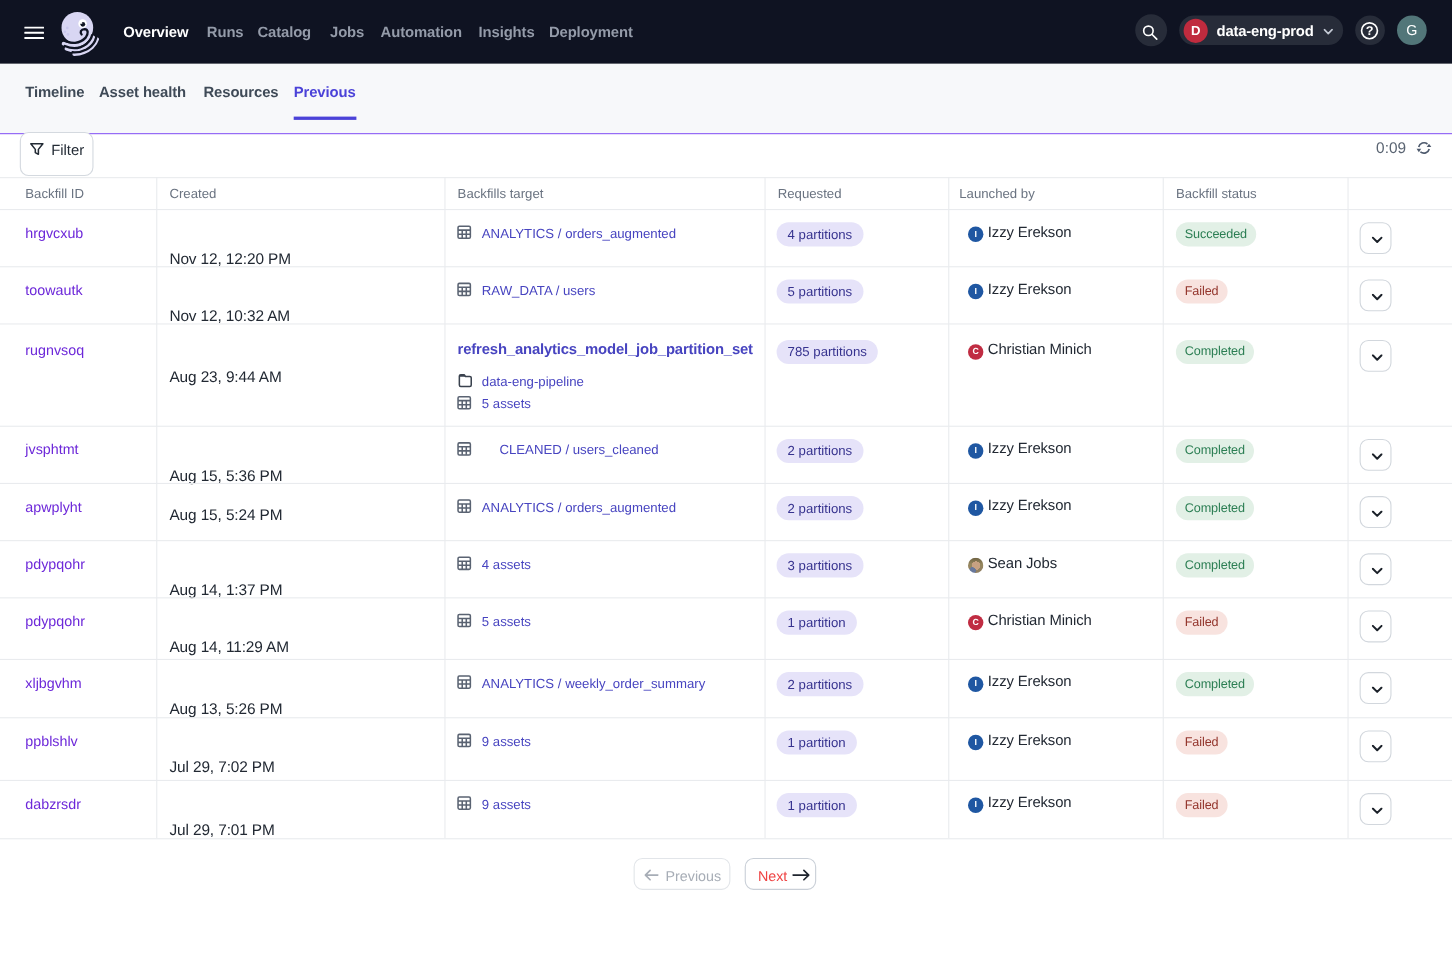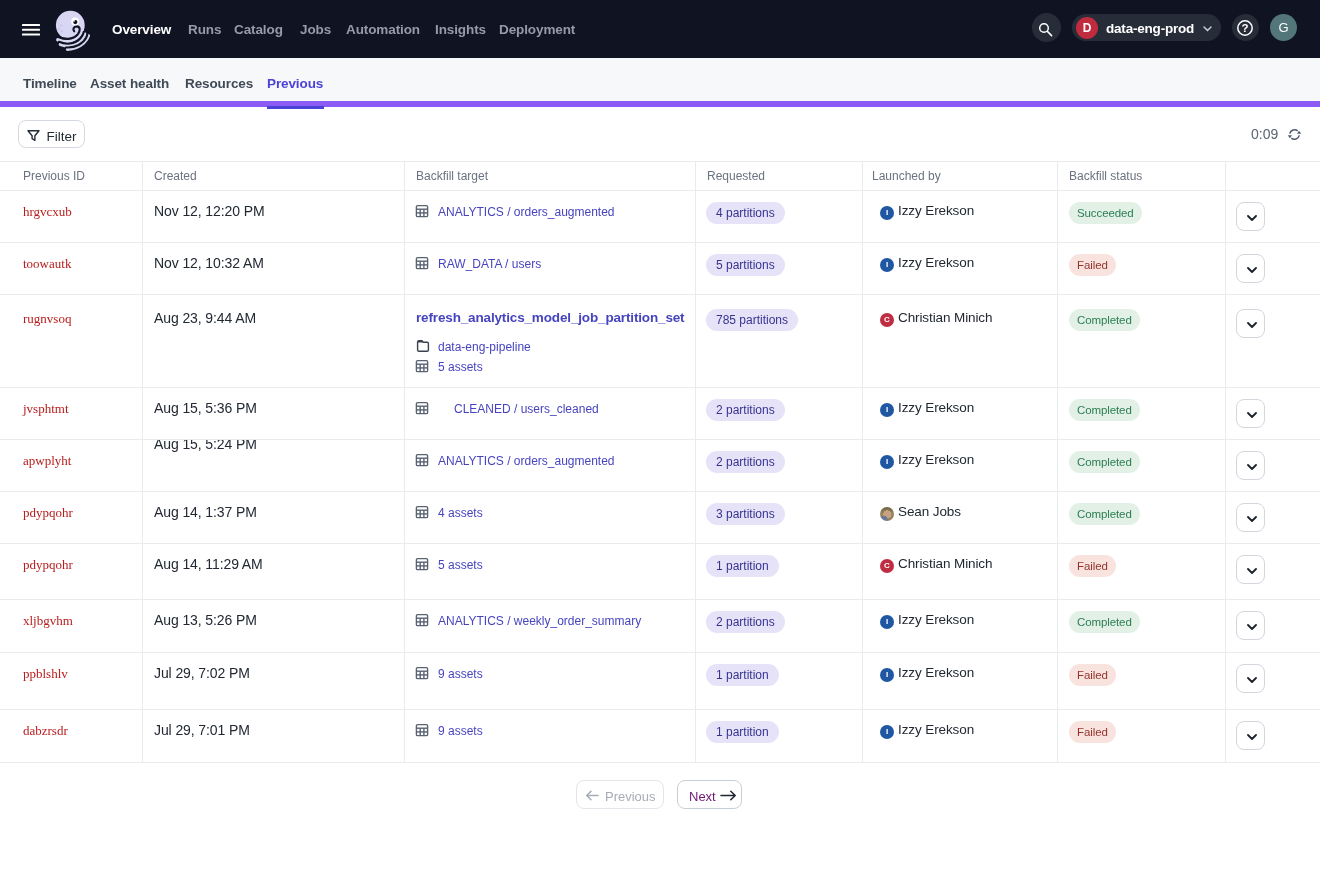--- a/index.html
+++ b/index.html
@@ -4,31 +4,31 @@
 <style>
 * { margin:0; padding:0; box-sizing:border-box; }
 html,body { width:1320px; height:875px; background:#fff; font-family:"Liberation Sans",sans-serif; overflow:hidden; }
 .abs { position:absolute; }
 
 #nav { position:absolute; left:0; top:0; width:1320px; height:58px; background:#0F1322; }
 .navlink { position:absolute; top:21.5px; font-size:13.5px; font-weight:bold; color:#949BA9; letter-spacing:-0.1px; }
 .navlink.active { color:#fff; }
 .navcirc { position:absolute; top:13px; width:29px; height:29px; border-radius:50%; background:#272C39; }
 
-#tabs { position:absolute; left:0; top:58px; width:1320px; height:49px; background:#F7F8FA; border-bottom:6px solid #8b5cf6; }
+#tabs { position:absolute; left:0; top:58px; width:1320px; height:64px; background:#F7F8FA; border-bottom:1px solid #8b5cf6; }
 .tab { position:absolute; top:17.5px; font-size:13.5px; font-weight:bold; color:#3F4A57; letter-spacing:-0.1px; }
 .tab.active { color:#4B42D8; }
 
-#filterbtn { position:absolute; left:18px; top:120px; width:67px; height:28px; border:1px solid #D4D9DF; border-radius:8px; background:#fff; }
+#filterbtn { position:absolute; left:18px; top:120px; width:67px; height:40px; border:1px solid #D4D9DF; border-radius:8px; background:#fff; }
 
 .hdr { position:absolute; top:169px; font-size:12px; color:#6A7381; }
 .vline { position:absolute; top:161px; width:1px; height:601px; background:#E9EBEE; }
 .hline { position:absolute; left:0; width:1320px; height:1px; background:#E9EBEE; }
-.mono { position:absolute; font-family:Liberation Serif, serif; font-size:13px; color:#b91c1c; }
-.date { position:absolute; font-size:14px; color:#222933; letter-spacing:-0.1px; }
+.mono { position:absolute; font-family:Liberation Sans, sans-serif; font-size:13px; color:#6d28d9; }
+.date { position:absolute; font-size:14px; color:#222933; letter-spacing:-0.1px;margin-top:24px; }
 .tlink { position:absolute; font-size:12px; color:#4744C0; }
 .pbadge { position:absolute; height:22px; line-height:22px; padding:0 10px; background:#E6E3F9; border-radius:11px; font-size:12px; color:#37338F; }
 .sbadge { position:absolute; height:22px; line-height:22px; padding:0 8px; border-radius:11px; font-size:11.5px; letter-spacing:-0.1px; }
 .sb-g { background:#E2F0E6; color:#2B7E53; }
 .sb-r { background:#F8E3DF; color:#93352C; }
 .avatar { position:absolute; width:14px; height:14px; border-radius:50%; color:#fff; font-size:9px; font-weight:bold; text-align:center; line-height:14px; }
 .uname { position:absolute; font-size:13.5px; color:#222933; letter-spacing:-0.1px; }
 .menubtn { position:absolute; left:1236px; width:29px; height:29px; border:1px solid #D2D7DD; border-radius:8px; background:#fff; }
 </style>
 </head>
@@ -104,23 +104,23 @@
 <span class="abs" style="left:1251px;top:126px;font-size:14px;color:#5A6472">0:09</span>
 <svg class="abs" style="left:1286.5px;top:127px" width="15" height="15" viewBox="0 0 15 15">
   <path d="M2.7 6.6 A 5 5 0 0 1 10.7 3.9" stroke="#4E5A6D" stroke-width="1.5" fill="none"></path>
   <path d="M12.3 8.4 A 5 5 0 0 1 4.3 11.1" stroke="#4E5A6D" stroke-width="1.5" fill="none"></path>
   <path d="M0.8 8.3 H5 L2.9 11.3 Z" fill="#4E5A6D"></path>
   <path d="M14.2 6.7 H10 L12.1 3.7 Z" fill="#4E5A6D"></path>
 </svg>
 
 <div class="hline" style="top:161px"></div>
 <div class="hline" style="top:190px"></div>
-<span class="hdr" style="left:23px">Previous ID</span>
+<span class="hdr" style="left:23px">Backfill ID</span>
 <span class="hdr" style="left:154px">Created</span>
-<span class="hdr" style="left:416px">Backfill target</span>
+<span class="hdr" style="left:416px">Backfills target</span>
 <span class="hdr" style="left:707px">Requested</span>
 <span class="hdr" style="left:872px">Launched by</span>
 <span class="hdr" style="left:1069px">Backfill status</span>
 <div class="vline" style="left:142px"></div>
 <div class="vline" style="left:404px"></div>
 <div class="vline" style="left:695px"></div>
 <div class="vline" style="left:862px"></div>
 <div class="vline" style="left:1057px"></div>
 <div class="vline" style="left:1225px"></div>
 <div id="rows">
@@ -353,17 +353,17 @@
 <div class="hline" style="top:709px"></div>
 <div class="hline" style="top:762px"></div>
 
 <div class="abs" style="left:576px;top:780px;width:88px;height:29px;border:1px solid #E2E5E9;border-radius:8px;background:#fff">
   <svg class="abs" style="left:7px;top:7px" width="16" height="15" viewBox="0 0 16 15">
     <path d="M14 7.5 H3 M7 3.2 L2.7 7.5 L7 11.8" stroke="#A7ADB6" stroke-width="1.5" fill="none" stroke-linecap="round" stroke-linejoin="round"></path>
   </svg>
   <span class="abs" style="left:28px;top:7.5px;font-size:13px;color:#A7ADB6">Previous</span>
 </div>
 <div class="abs" style="left:677px;top:780px;width:65px;height:29px;border:1px solid #C9CFD7;border-radius:8px;background:#fff">
-  <span class="abs" style="left:11px;top:7.5px;font-size:13px;color:#701a75">Next</span>
+  <span class="abs" style="left:11px;top:7.5px;font-size:13px;color:#ef4444">Next</span>
   <svg class="abs" style="left:41px;top:7px" width="19" height="15" viewBox="0 0 19 15">
     <path d="M2 7.5 H16 M11.8 3.2 L16.2 7.5 L11.8 11.8" stroke="#1F252E" stroke-width="1.5" fill="none" stroke-linecap="round" stroke-linejoin="round"></path>
   </svg>
 </div>
 
 </body></html>

